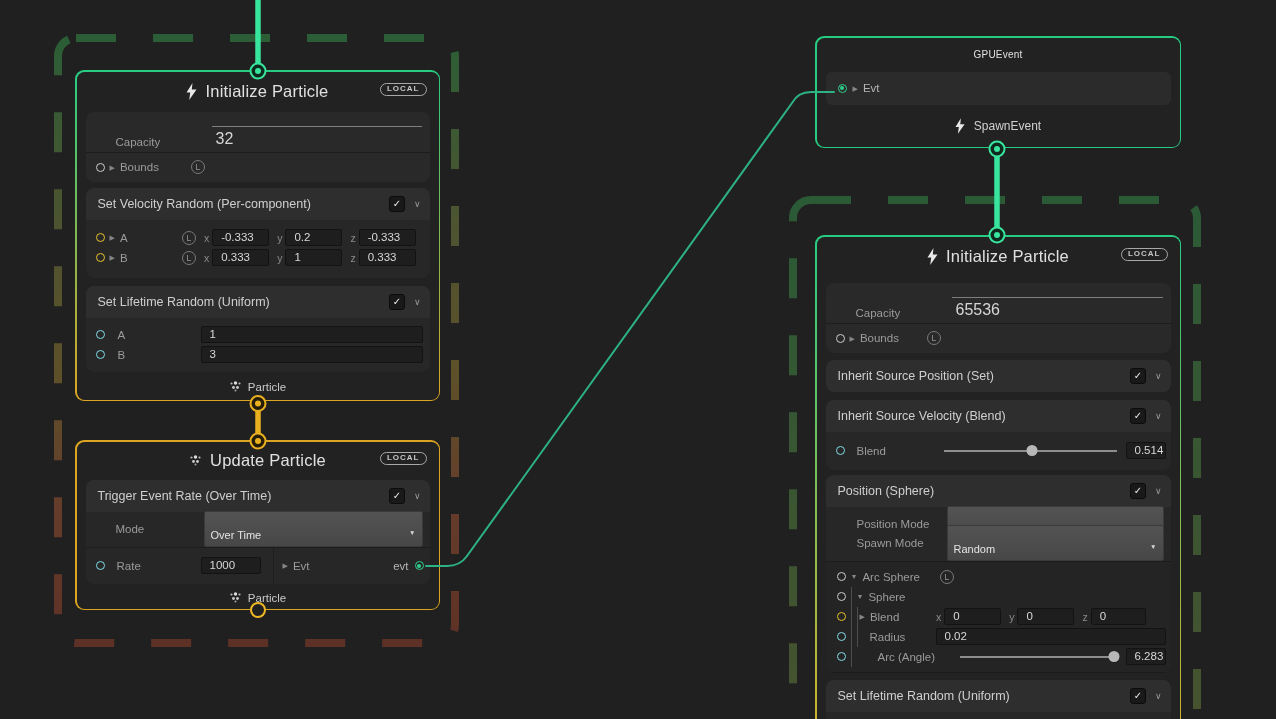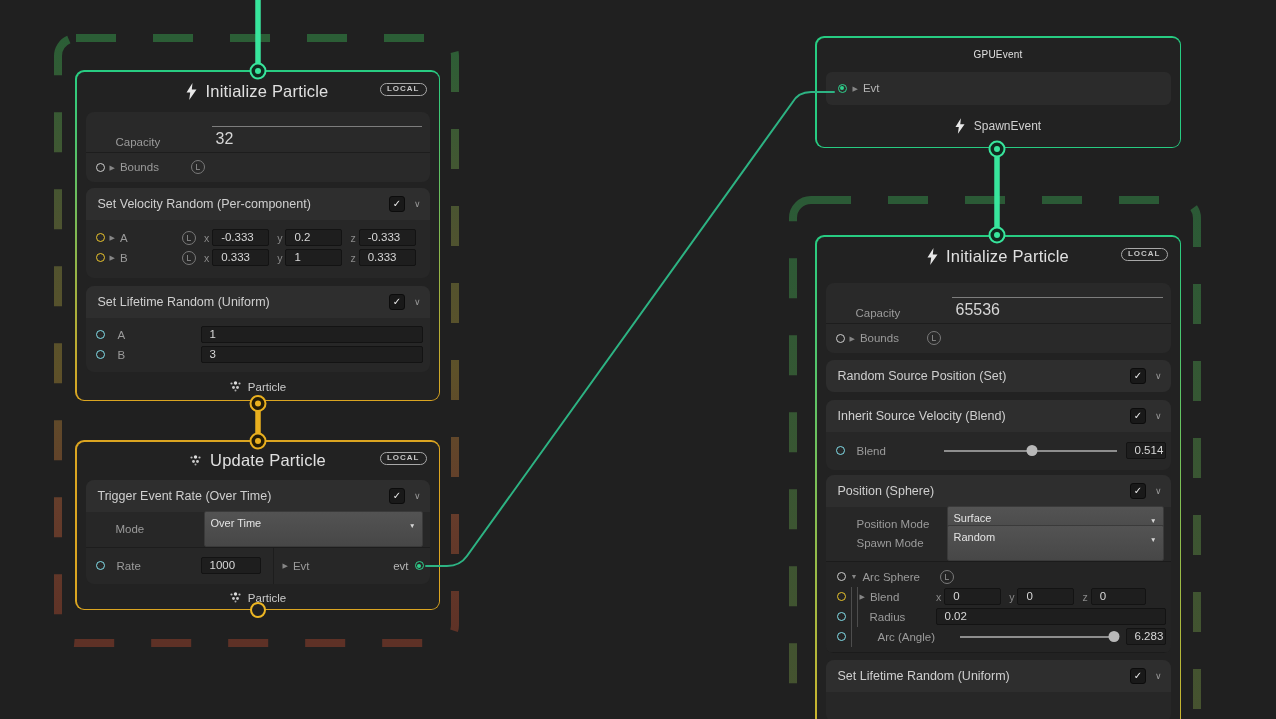--- a/index.html
+++ b/index.html
@@ -33,21 +33,21 @@
         flex:none;position:relative}
   .port-evt::after{content:"";position:absolute;inset:1.5px;border-radius:50%;background:#2fd08c}
   .tri{color:#868686;font-size:7px;margin-right:5px;flex:none;line-height:1}
   .Licon{width:14px;height:14px;border:1px solid #7a7a7a;border-radius:50%;color:#969696;
          font-size:8.5px;line-height:12.5px;text-align:center;flex:none;box-sizing:border-box}
   .fld{background:#1e1e1e;border:1px solid #131313;border-radius:2px;color:#d8d8d8;font-size:11.5px;
        height:17px;line-height:15px;padding:0 8px;box-sizing:border-box;white-space:nowrap}
   .f3{width:57px;flex:none}
   .ax{color:#8a8a8a;font-size:10.5px;margin:0 3px 0 8px;flex:none}
   .dd{height:16px;background:linear-gradient(#535353,#474747);border:1px solid #3a3a3a;border-radius:2px;
-      display:flex;align-items:flex-end;color:#e4e4e4;font-size:11px;padding:17px 6px;box-sizing:border-box}
+      display:flex;align-items:flex-start;color:#e4e4e4;font-size:11px;padding:17px 6px;box-sizing:border-box}
   .dd .arr{margin-left:auto;font-size:6.5px;color:#d6d6d6}
   .sl{flex:1;height:2px;background:#8e8e8e;position:relative;margin:0 9px}
   .sl .h{position:absolute;top:-4.5px;width:11px;height:11px;border-radius:50%;background:#b8b8b8;
          transform:translateX(-50%)}
   .vb{width:40px;flex:none;margin-right:5px}
   .pfoot{display:flex;align-items:center;justify-content:center;gap:6px;color:#c9c9c9;
          font-size:11.5px;height:24px}
   .caprow{display:flex;align-items:flex-end;height:36px;padding-bottom:4px}
   .cap-lab{margin-left:30px;width:96px;flex:none}
   .cap-val{flex:1;margin-right:8px;border-top:1px solid #7d7d7d;padding:3px 4px 0}
@@ -254,21 +254,21 @@
       <div class="hdiv"></div>
       <div class="row" style="height:29px">
         <span class="port"></span>
         <span class="tri">▶</span>
         <span class="lab">Bounds</span>
         <span class="Licon" style="margin-left:28px">L</span>
       </div>
     </div>
     <div class="blk" style="margin-top:7px">
       <div class="blk-hd">
-        <span>Random Source Position (Set)</span>
+        <span>Inherit Source Position (Set)</span>
         <span class="cb">✓</span>
         <span class="chev">∨</span>
       </div>
     </div>
     <div class="blk" style="margin-top:8px">
       <div class="blk-hd">
         <span>Inherit Source Velocity (Blend)</span>
         <span class="cb">✓</span>
         <span class="chev">∨</span>
       </div>
@@ -301,20 +301,26 @@
             <span>Random</span>
             <span class="arr">▼</span>
           </span>
         </div>
         <div class="sub">
           <div class="row">
             <span class="port" style="margin-left:1px"></span>
             <span class="tri">▼</span>
             <span class="lab">Arc Sphere</span>
             <span class="Licon" style="margin-left:20px">L</span>
+          </div>
+          <div class="row">
+            <span class="port" style="margin-left:1px"></span>
+            <span class="guide"></span>
+            <span class="tri">▼</span>
+            <span class="lab">Sphere</span>
           </div>
           <div class="row">
             <span class="port p-yel" style="margin-left:1px"></span>
             <span class="guide"></span>
               <span class="guide" style="margin-right:2px"></span>
             <span class="tri">▶</span>
             <span class="lab" style="width:58px">Blend</span>
             <span class="ax">x</span>
             <span class="fld f3">0</span>
             <span class="ax">y</span>

